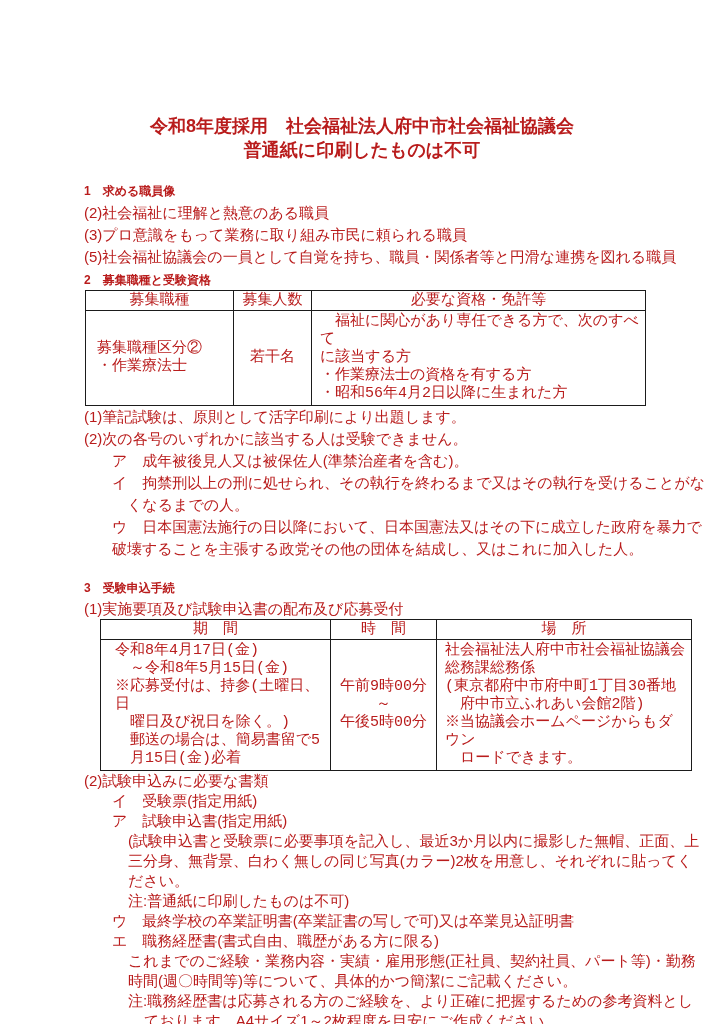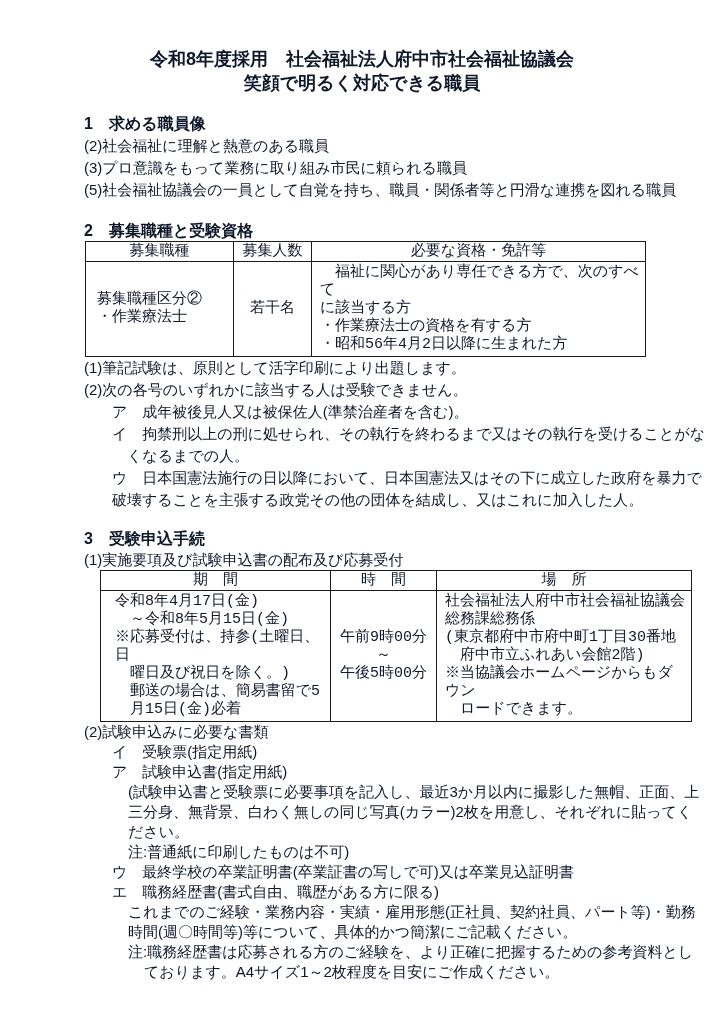--- a/index.html
+++ b/index.html
@@ -1,34 +1,34 @@
 <!DOCTYPE html>
 <html><head>
 <meta charset="utf-8">
 <style>
   html,body { margin:0; padding:0; background:#e8e8e8; }
   .page {
     position:relative;
     width:724px; height:1024px;
     margin:0 auto;
     background:#ffffff;
-    color:#0f172a;
+    color:#b91c1c;
     font-family:"Liberation Sans","DejaVu Sans",sans-serif;
     font-size:15px;
     line-height:22px;
     box-sizing:border-box;
-    padding-top:47px;
+    padding-top:114px;
     overflow:hidden;
   }
   .title-block { text-align:center; font-weight:bold; font-size:18px; line-height:24px; }
   .content { padding:0 18px 0 84px; }
-  .sec-heading { font-weight:bold; margin:0; font-size:16px; }
+  .sec-heading { font-weight:bold; margin:0; font-size:12px; }
   .sec1-heading { margin-top:18px; }
   .sec1-list div { line-height:22px; }
-  .sec2-heading { margin-top:20px; line-height:20px; }
+  .sec2-heading { margin-top:2px; line-height:20px; }
   .sec3-heading { margin-top:17px; line-height:22px; }
   .sub-label { line-height:20px; }
 
   table.tbl { border-collapse:collapse; table-layout:fixed; font-size:15px;font-family:Liberation Mono, monospace; }
   table.tbl th, table.tbl td { border:1.5px solid #1b1b1b; font-weight:normal; }
   table.tbl th { text-align:center; padding:1px 0; line-height:17px; }
   table.tbl td { white-space:pre-line; line-height:18px; padding:2px 4px; vertical-align:top; }
 
   .tbl1 { width:560px; margin-left:1px; }
   .tbl1 td.c-job   { padding-left:11px; vertical-align:middle; }
@@ -51,21 +51,21 @@
   .doc-desc   { padding-left:44px; }
   .doc-note2  { padding-left:60px; text-indent:-16px; }
 </style>
 </head>
 <body>
 
 <div class="page">
 
   <div class="title-block">
     <div>令和8年度採用　社会福祉法人府中市社会福祉協議会</div>
-    <div>笑顔で明るく対応できる職員</div>
+    <div>普通紙に印刷したものは不可</div>
   </div>
 
   <div class="content">
 
     <div class="sec-heading sec1-heading">1　求める職員像</div>
     <div class="sec1-list">
       <div>(2)社会福祉に理解と熱意のある職員</div>
       <div>(3)プロ意識をもって業務に取り組み市民に頼られる職員</div>
       <div>(5)社会福祉協議会の一員として自覚を持ち、職員・関係者等と円滑な連携を図れる職員</div>
     </div>

